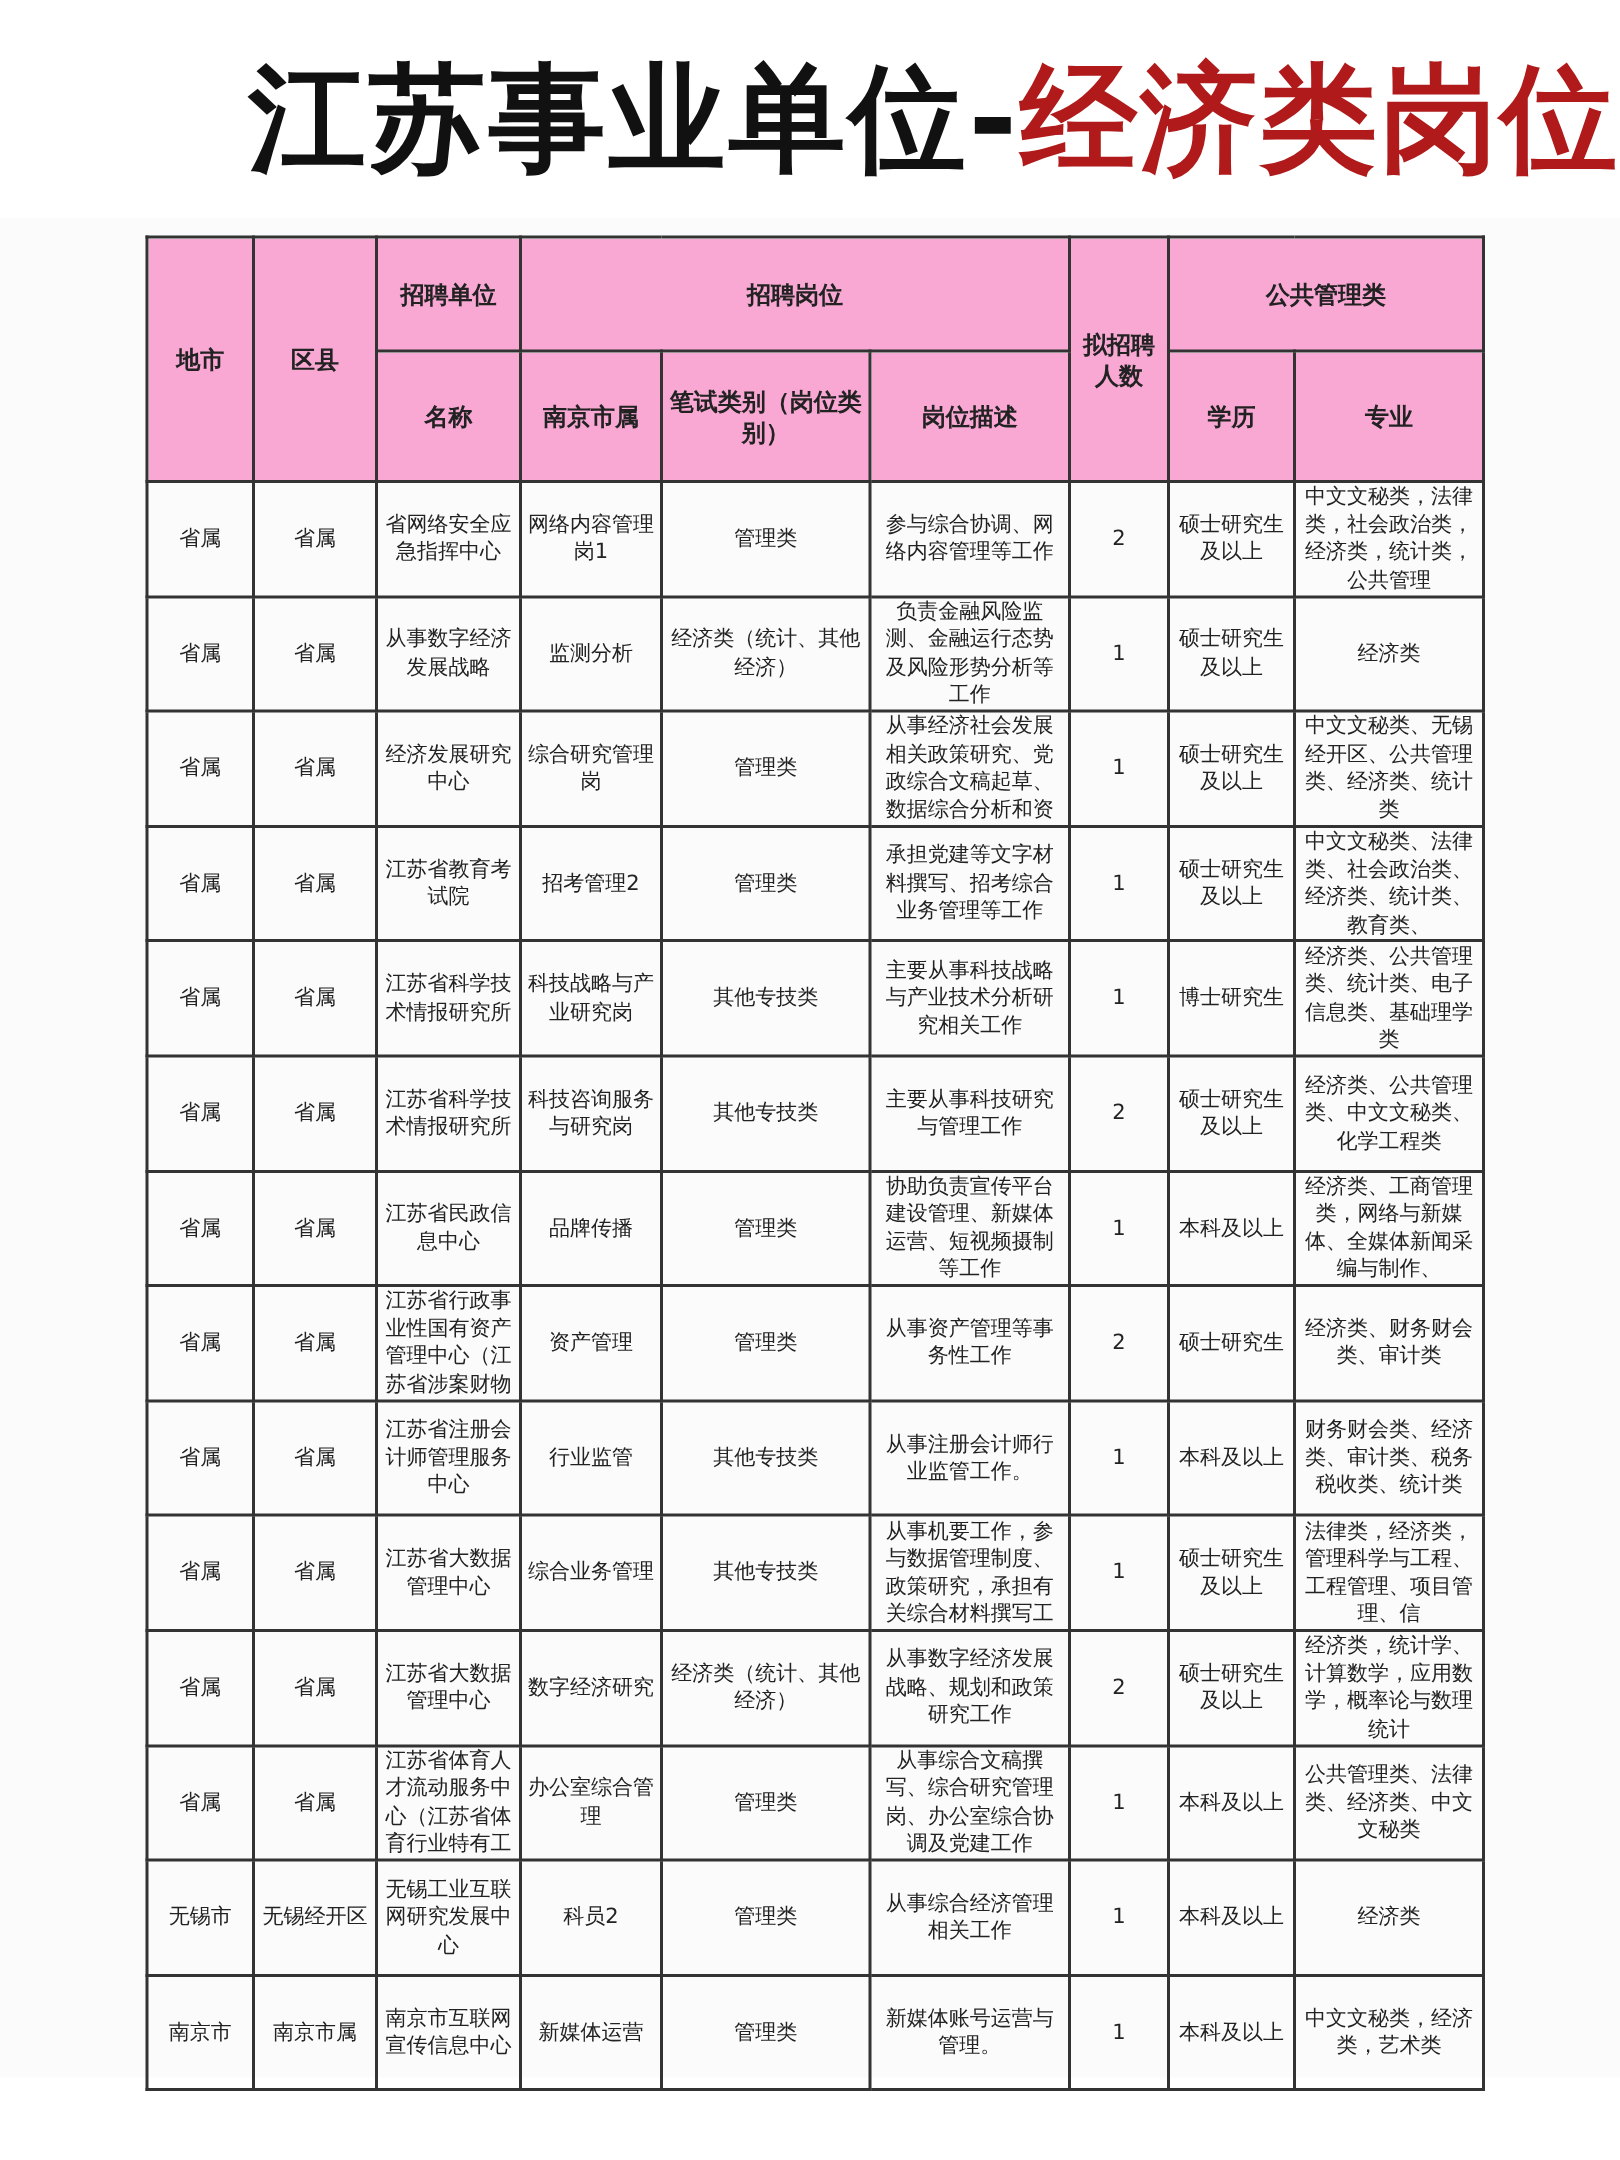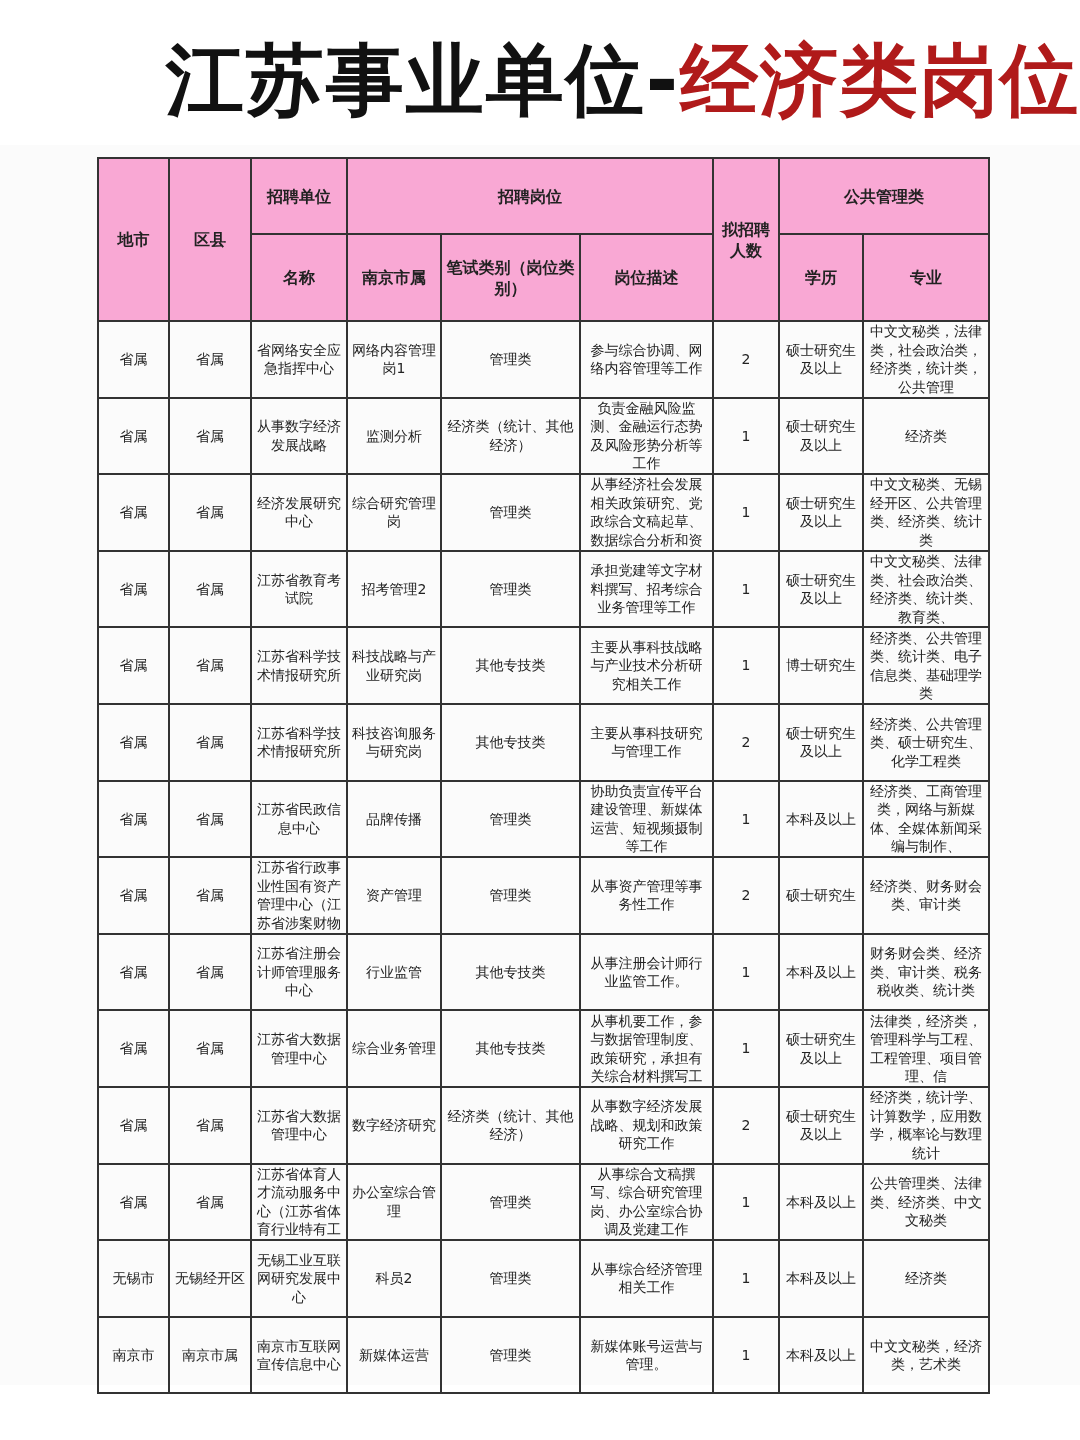--- a/index.html
+++ b/index.html
@@ -231,21 +231,21 @@
     <td>
           <span class="clip">主要从事科技研究与管理工作</span>
         </td>
     <td>
           <span class="clip">2</span>
         </td>
     <td>
           <span class="clip">硕士研究生及以上</span>
         </td>
     <td>
-          <span class="clip">经济类、公共管理类、硕士研究生、化学工程类</span>
+          <span class="clip">经济类、公共管理类、中文文秘类、化学工程类</span>
         </td>
   </tr>
 
   <tr>
     <td class="c-city">
           <span class="clip">省属</span>
         </td>
     <td class="c-dist">
           <span class="clip">省属</span>
         </td>

